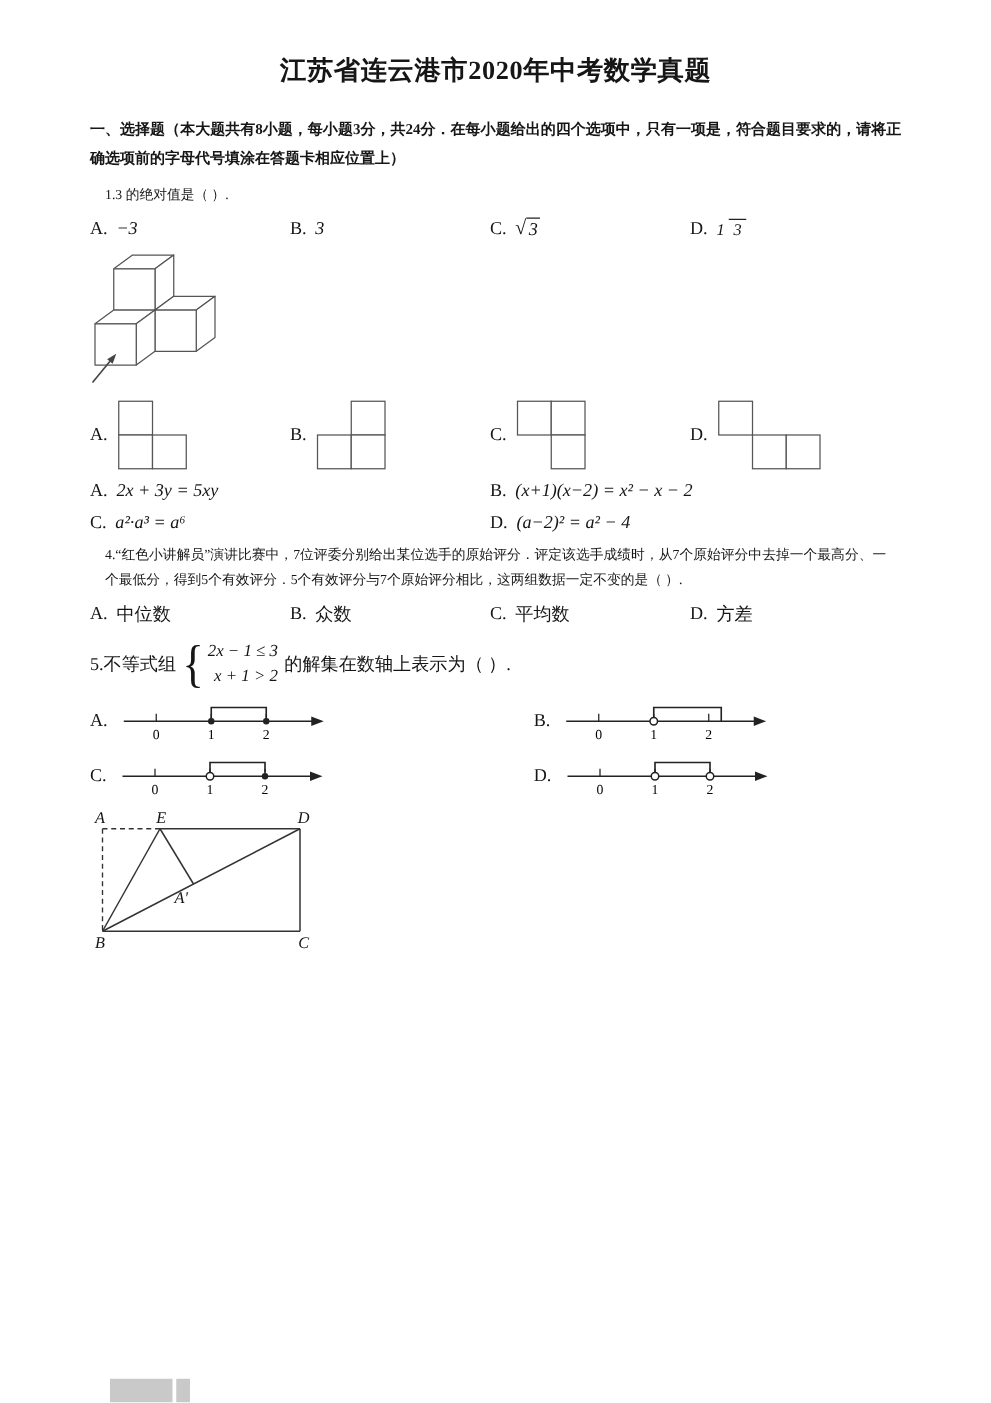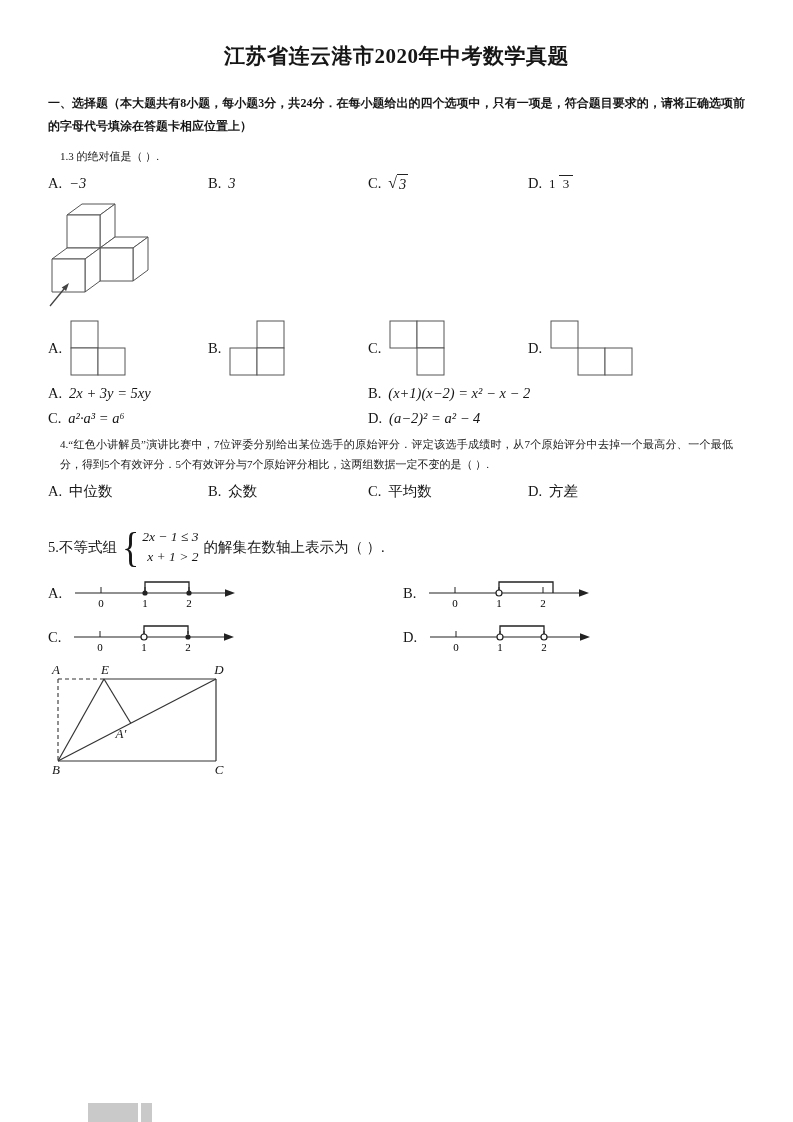--- a/index.html
+++ b/index.html
@@ -1,37 +1,37 @@
 <!DOCTYPE html>
 <html><head>
 <meta charset="utf-8">
 <style>
   html,body{margin:0;padding:0;}
   body{
     width:793px;height:1122px;background:#ffffff;position:relative;overflow:hidden;
     font-family:"Liberation Serif","DejaVu Serif",serif;color:#161616;
   }
-  .page{position:relative;width:793px;height:1122px;box-sizing:border-box;padding:42px 48px 0;}
+  .page{position:relative;width:793px;height:1122px;box-sizing:border-box;padding:42px 72px 0;}
   h1.title{font-size:21px;font-weight:bold;text-align:center;margin:0 0 22px;letter-spacing:.5px;}
   .hdr{font-size:12px;font-weight:bold;line-height:1.88;text-align:justify;margin:0 0 10px;}
   .stem{font-size:11px;line-height:1.75;margin:8px 12px 4px;}
   .just{text-align:justify;}
   .math{font-style:italic;}
   .row4{display:flex;margin:8px 0 4px;}
   .row4 .col{width:160px;display:flex;align-items:center;gap:7px;font-size:14.5px;}
   .row4 .col:last-child{width:auto;}
   .row2{display:flex;margin:8px 0 4px;}
   .row2 .colw{width:320px;}
   .row2 .col,.row2 .colw{display:flex;align-items:center;gap:7px;font-size:14.5px;}
-  .frac{display:inline-block;text-align:center;font-size:13px;line-height:1.2;vertical-align:middle;}
+  .frac{display:inline-block;text-align:center;font-size:13px;line-height:1.2;font-style:italic;vertical-align:middle;}
   .frac .den{border-top:1px solid #222;padding:0 4px;}
   .sqrt{display:inline-flex;align-items:flex-start;font-style:italic;}
   .sqrt .sign{font-style:normal;font-size:16px;line-height:1.1;}
   .sqrt .radicand{border-top:1px solid #222;line-height:1.25;padding:0 2px;}
-  .q5line{display:flex;align-items:center;font-size:14.5px;margin:26px 0 6px;}
+  .q5line{display:flex;align-items:center;font-size:14.5px;margin:10px 0 6px;}
   .sys{display:inline-flex;align-items:center;margin:0 5px;}
   .sys .brace{font-size:36px;line-height:1;transform:scaleY(1.15);font-weight:normal;}
   .sys .lines{display:flex;flex-direction:column;font-style:italic;font-size:13.5px;line-height:1.5;padding-left:3px;text-align:right;}
   .nlrow{display:flex;align-items:center;margin:4px 0;}
   .nlrow .colw{width:355px;}
   .nlrow .col,.nlrow .colw{display:flex;align-items:center;gap:9px;font-size:14.5px;}
   .figmain{margin:6px 0 0;}
   .figrow{align-items:center;}
   .q6fig{margin:6px 0 0;}
   svg{display:block;}

